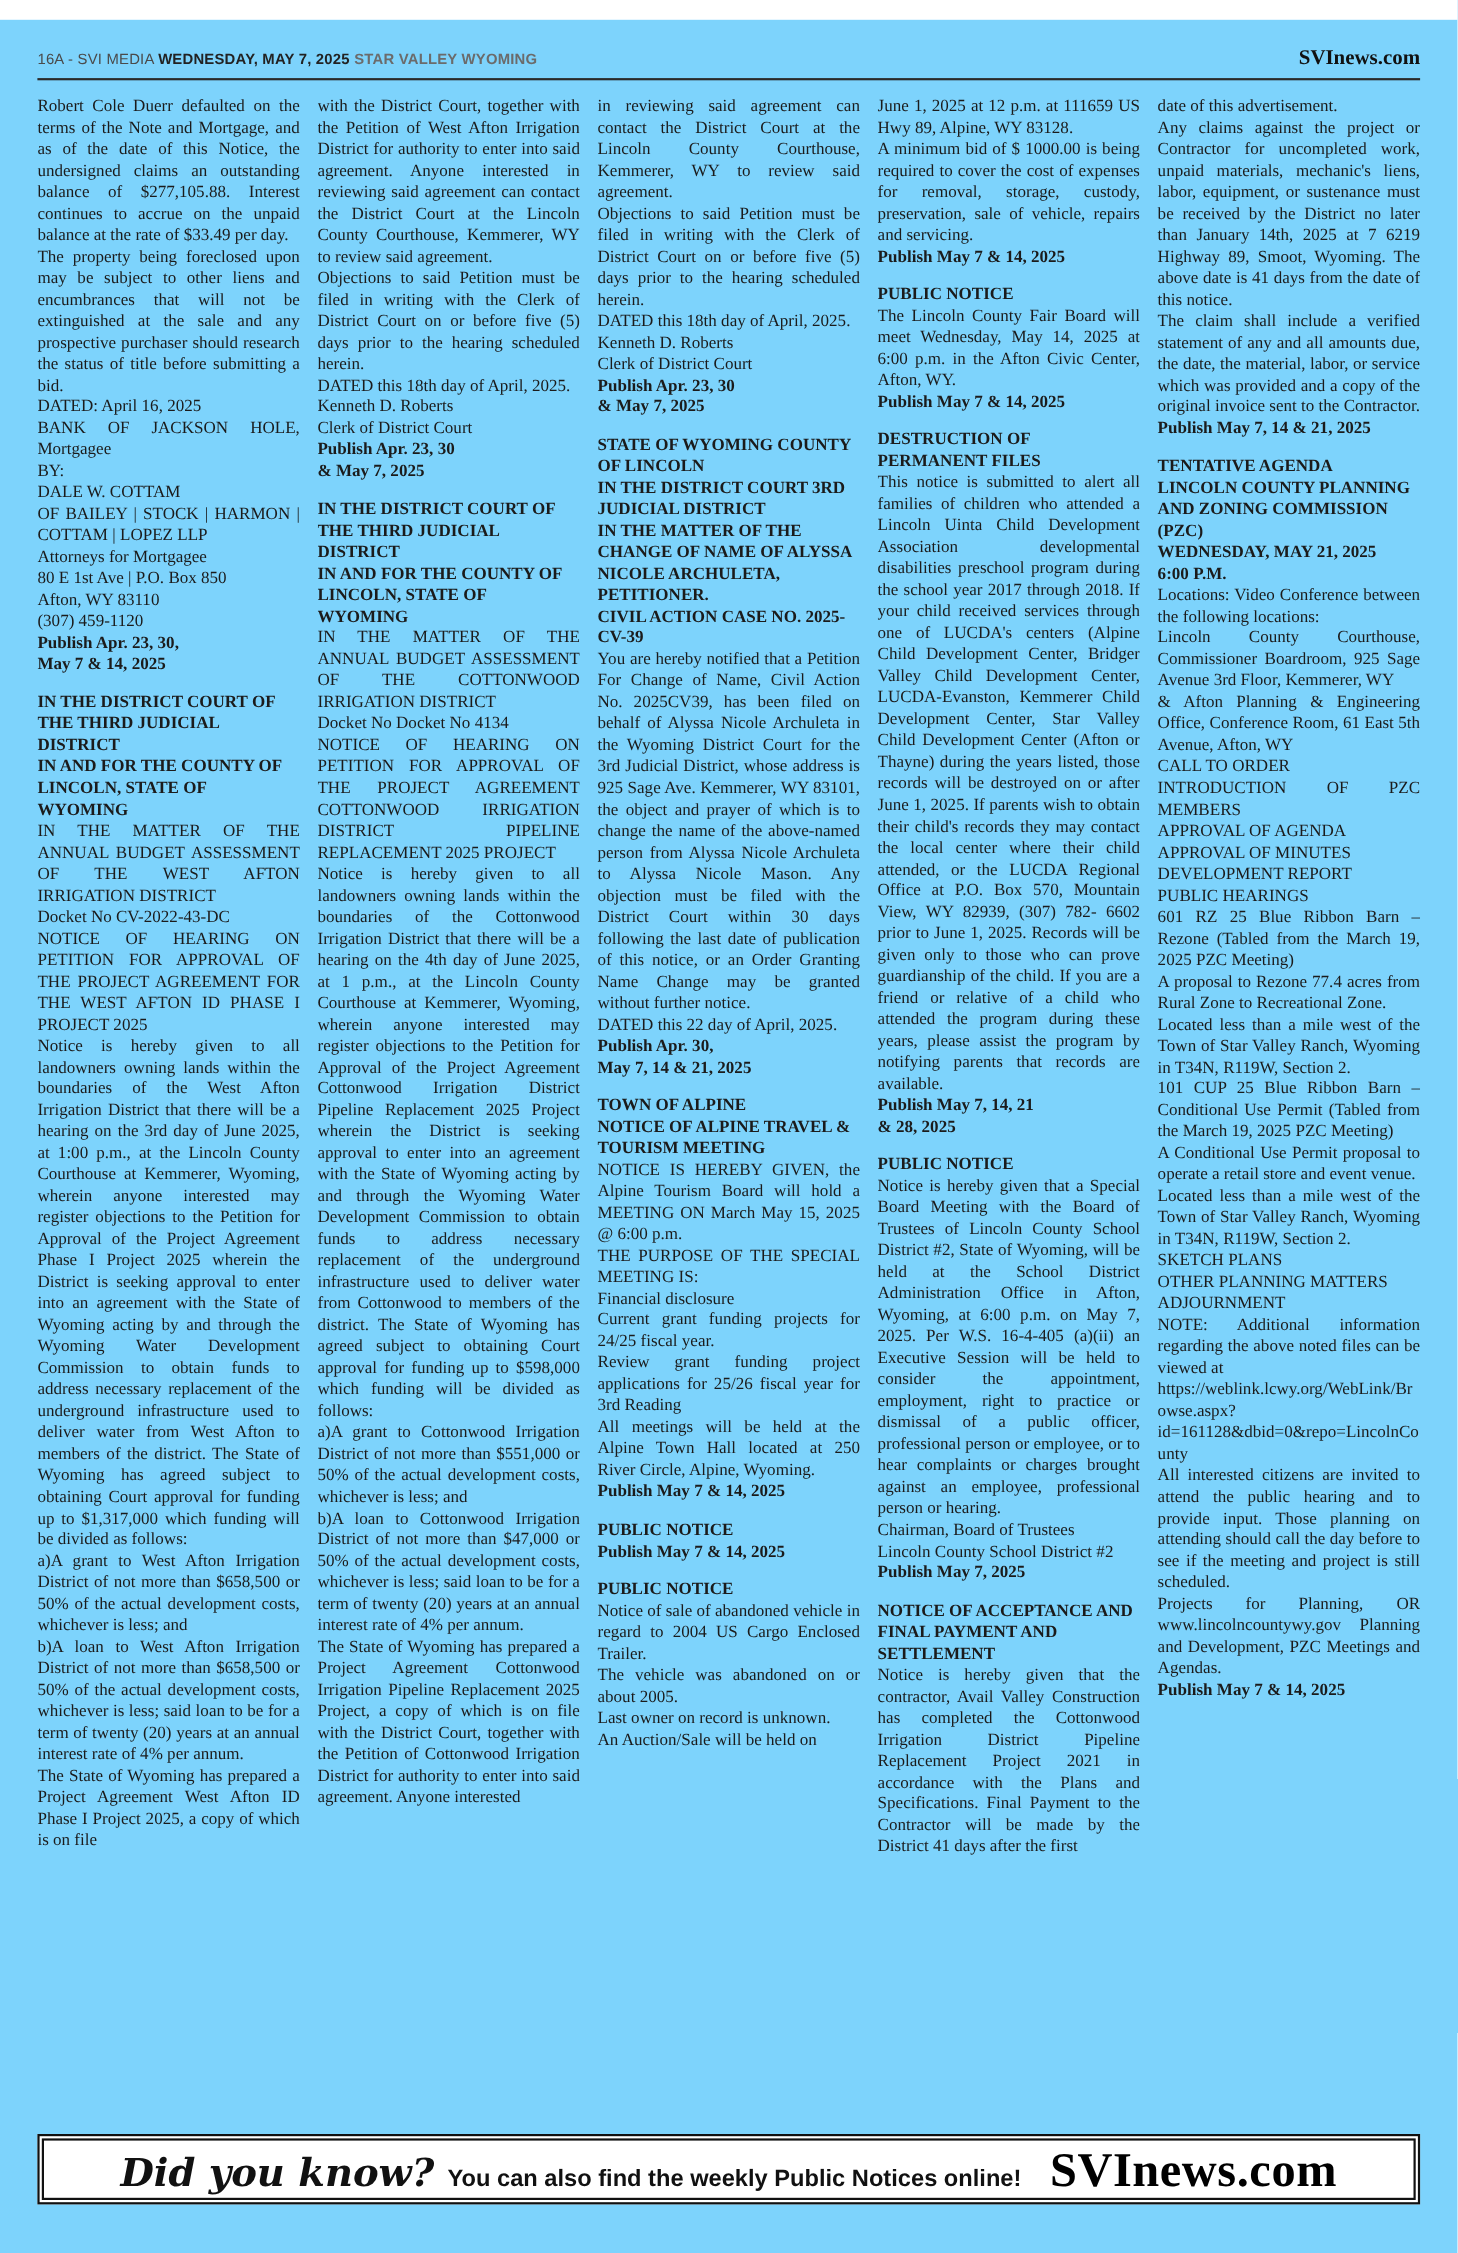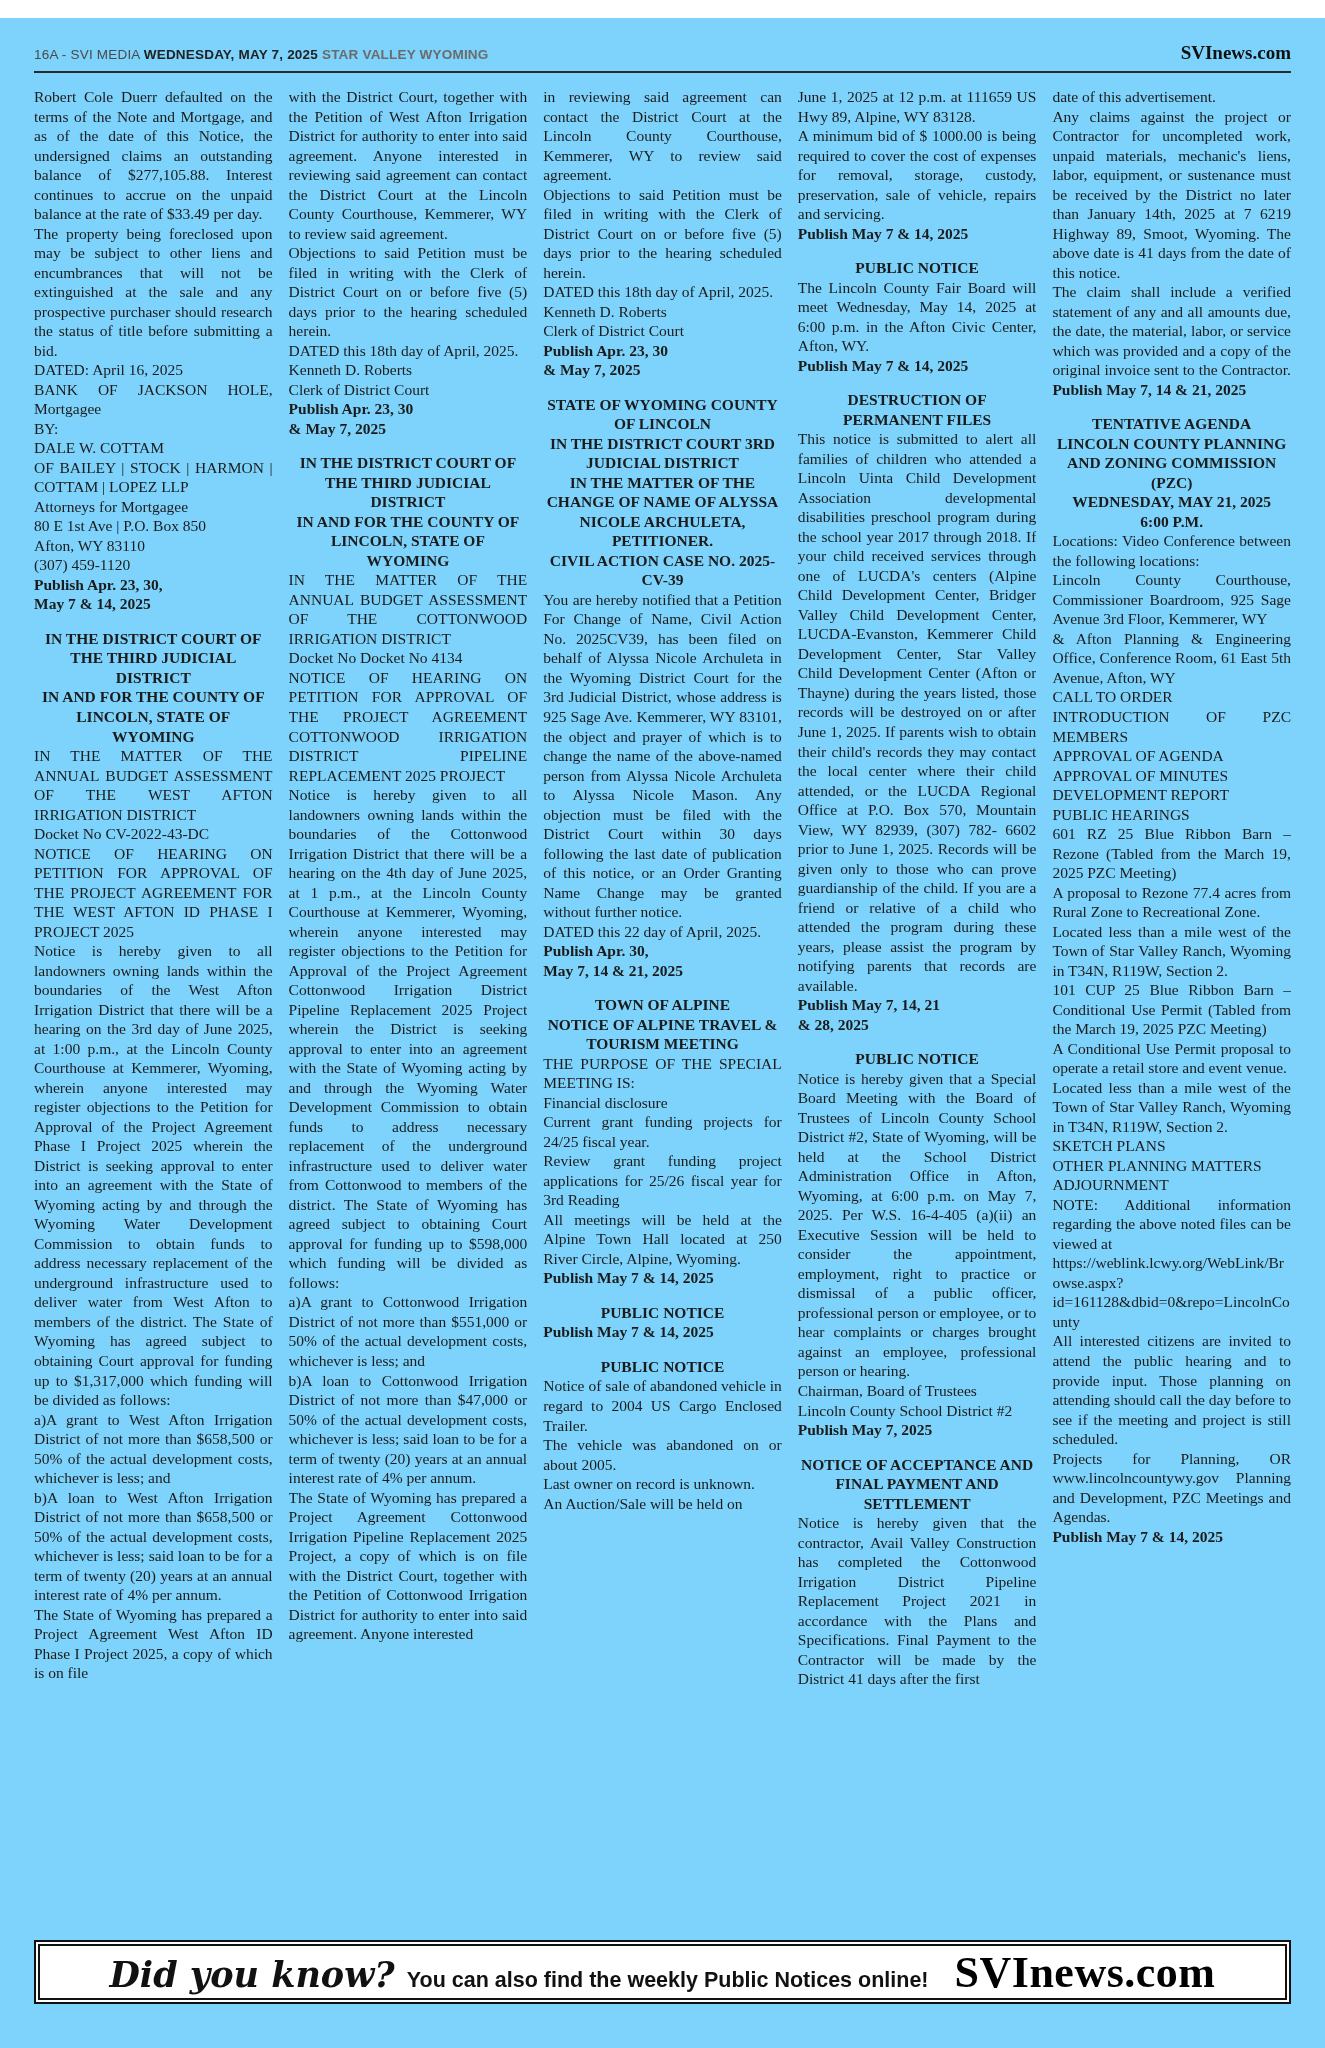--- a/index.html
+++ b/index.html
@@ -51,21 +51,21 @@
     min-width: 0;
     overflow: hidden;
   }
   .blk {
     margin: 0;
     font-size: 15.5px;
     line-height: 1.26;
     overflow-wrap: anywhere;
   }
   .blk.p { text-align: justify; }
-  .blk.h { font-weight: bold; text-align: center; }
+  .blk.h { font-weight: bold; }
   .blk.pub {
     font-weight: bold;
     text-align: left;
     margin-bottom: 15px;
   }
   
   .footer {
     position: absolute;
     left: 34px;
     right: 34px;
@@ -170,20 +170,21 @@
         <p class="blk pub">Publish Apr. 23, 30<br>&amp; May 7, 2025</p>
         <p class="blk h">STATE OF WYOMING COUNTY OF LINCOLN</p>
         <p class="blk h">IN THE DISTRICT COURT 3RD JUDICIAL DISTRICT</p>
         <p class="blk h">IN THE MATTER OF THE CHANGE OF NAME OF ALYSSA NICOLE ARCHULETA, PETITIONER.</p>
         <p class="blk h">CIVIL ACTION CASE NO. 2025-CV-39</p>
         <p class="blk p">You are hereby notified that a Petition For Change of Name, Civil Action No. 2025CV39, has been filed on behalf of Alyssa Nicole Archuleta in the Wyoming District Court for the 3rd Judicial District, whose address is 925 Sage Ave. Kemmerer, WY 83101, the object and prayer of which is to change the name of the above-named person from Alyssa Nicole Archuleta to Alyssa Nicole Mason. Any objection must be filed with the District Court within 30 days following the last date of publication of this notice, or an Order Granting Name Change may be granted without further notice.</p>
         <p class="blk p">DATED this 22 day of April, 2025.</p>
         <p class="blk pub">Publish Apr. 30,<br>May 7, 14 &amp; 21, 2025</p>
         <p class="blk h">TOWN OF ALPINE</p>
         <p class="blk h">NOTICE OF ALPINE TRAVEL &amp; TOURISM MEETING</p>
+        <p class="blk p">NOTICE IS HEREBY GIVEN, the Alpine Tourism Board will hold a MEETING ON March May 15, 2025 @ 6:00 p.m.</p>
         <p class="blk p">THE PURPOSE OF THE SPECIAL MEETING IS:</p>
         <p class="blk p">Financial disclosure</p>
         <p class="blk p">Current grant funding projects for 24/25 fiscal year.</p>
         <p class="blk p">Review grant funding project applications for 25/26 fiscal year for 3rd Reading</p>
         <p class="blk p">All meetings will be held at the Alpine Town Hall located at 250 River Circle, Alpine, Wyoming.</p>
         <p class="blk pub">Publish May 7 &amp; 14, 2025</p>
         <p class="blk h">PUBLIC NOTICE</p>
         <p class="blk pub">Publish May 7 &amp; 14, 2025</p>
         <p class="blk h">PUBLIC NOTICE</p>
         <p class="blk p">Notice of sale of abandoned vehicle in regard to 2004 US Cargo Enclosed Trailer.</p>

